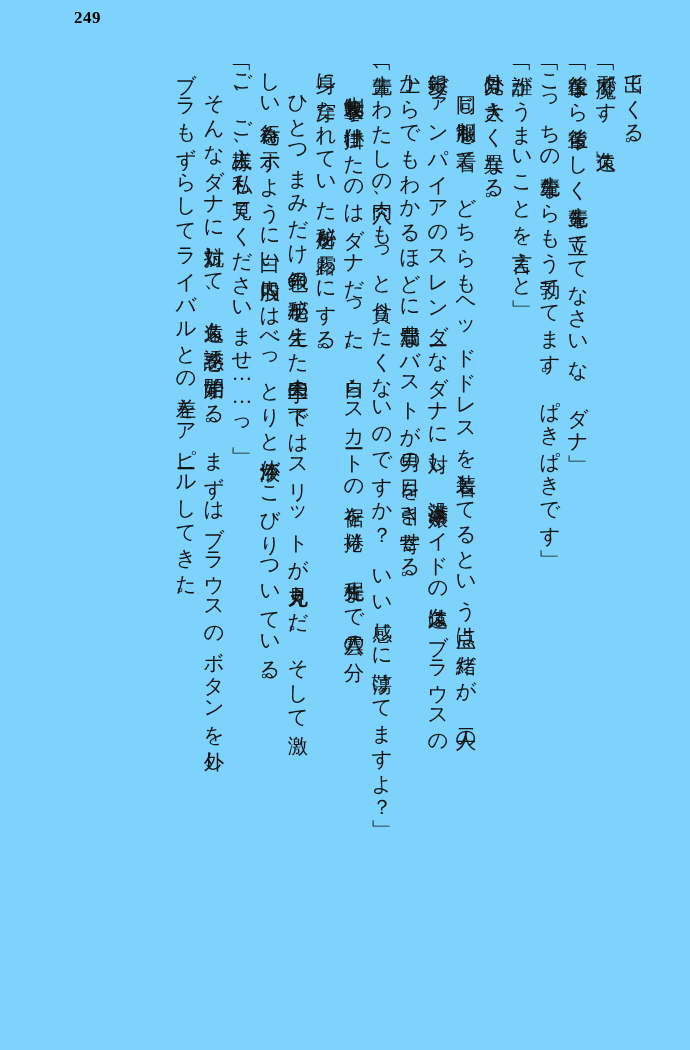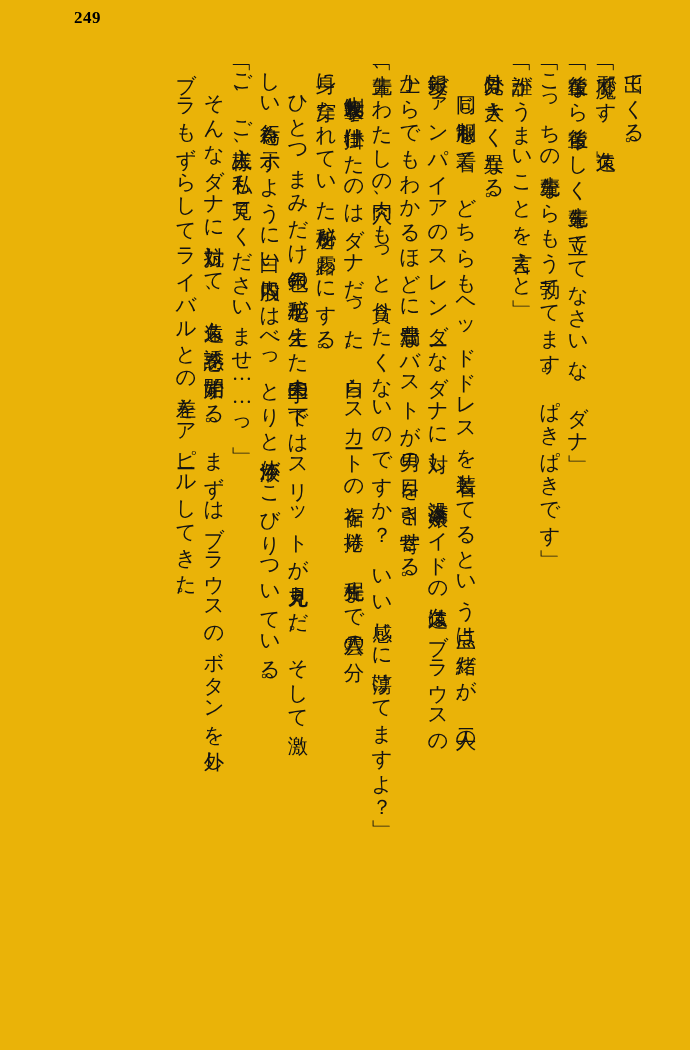--- a/index.html
+++ b/index.html
@@ -12,21 +12,21 @@
     height: 1050px;
     font-family: "Liberation Serif", "DejaVu Serif", serif;
     color: #111111;
     position: relative;
     overflow: hidden;
   }
 
   .page {
     position: absolute;
     inset: 0;
-    background: #eab308;
+    background: #7dd3fc;
   }
 
   .page-number {
     position: absolute;
     top: 8px;
     left: 74px;
     font-size: 17px;
     font-family: "Liberation Serif", "DejaVu Serif", serif;
     font-weight: 700;
     letter-spacing: 0.5px;

